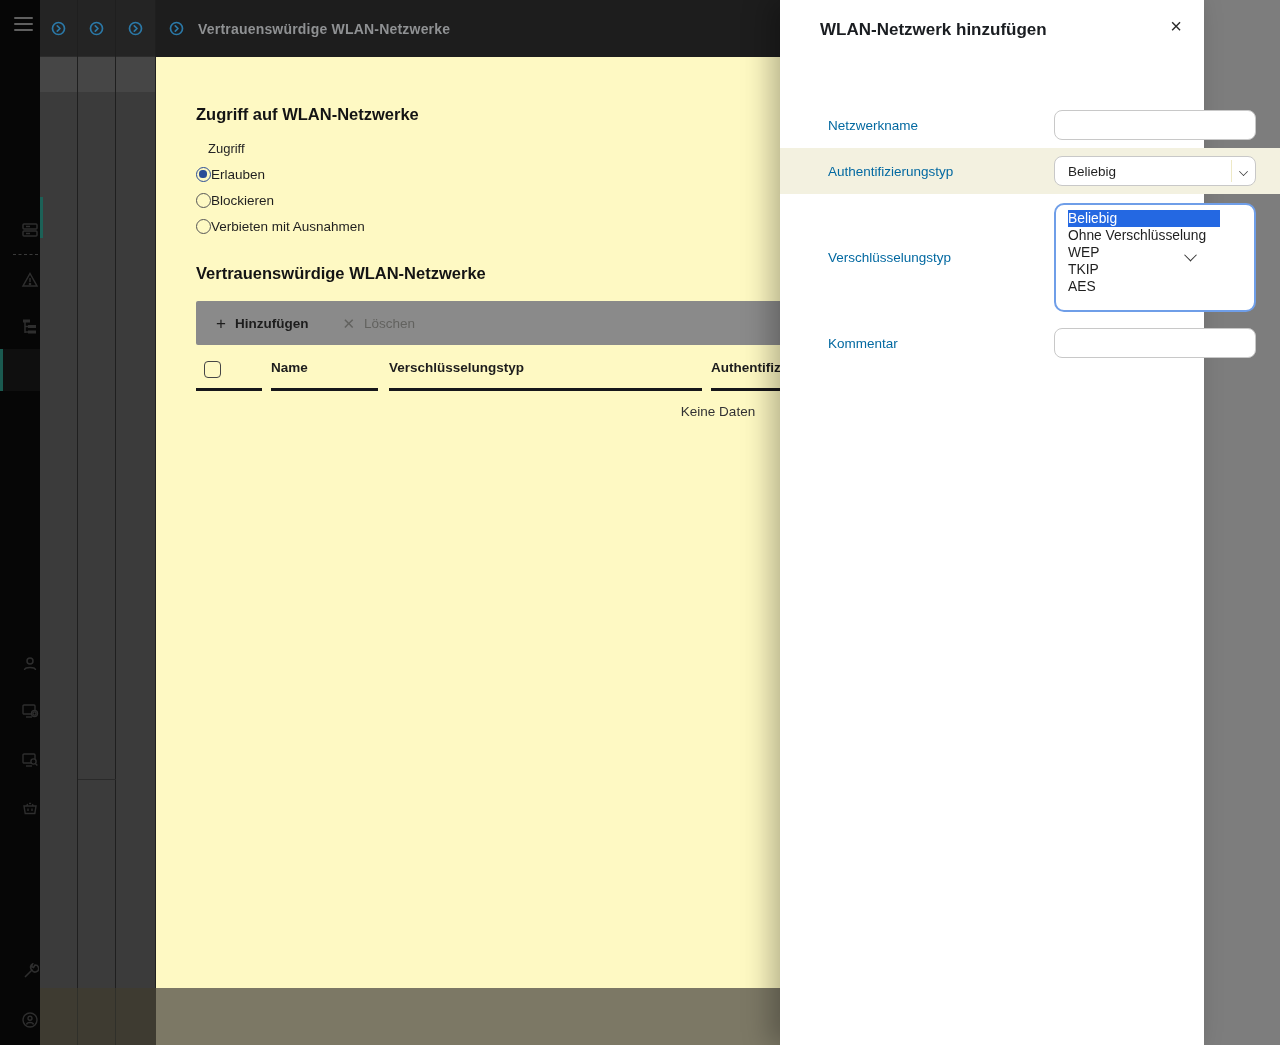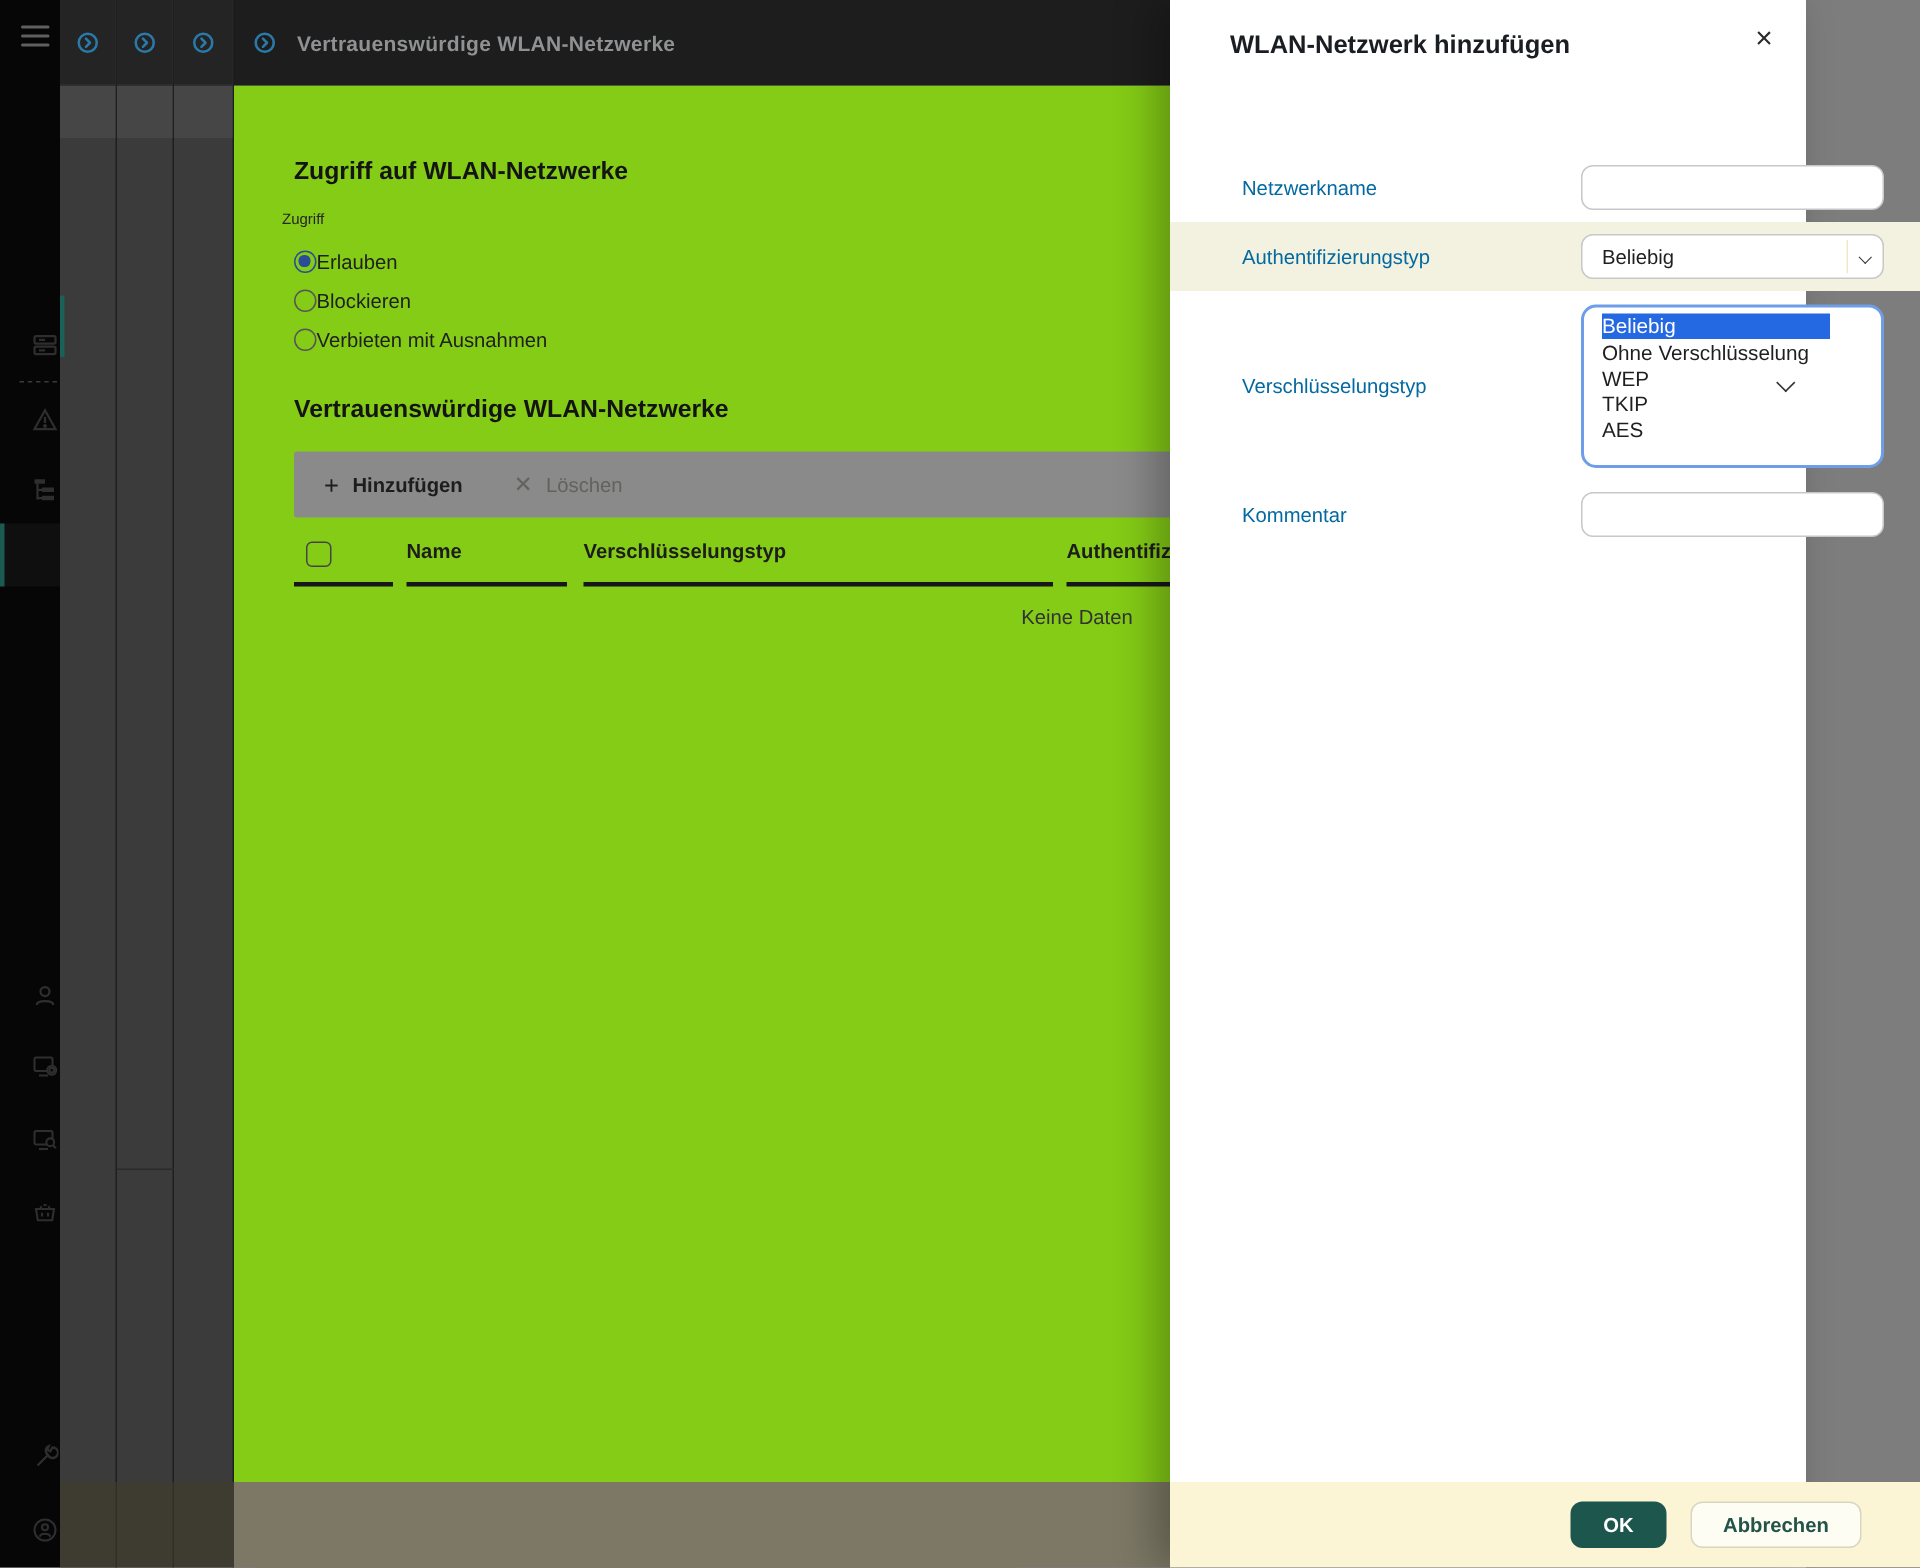--- a/index.html
+++ b/index.html
@@ -28,23 +28,23 @@
   #navcols-footer i { position:absolute; top:0; width:1px; height:57px; background:#30302a; }
 
   .circ-ico { width:15px; height:15px; }
 
   
   #topbar { left:156px; top:0; width:624px; height:57px; background:#1d1d1d; display:flex; align-items:center; z-index:4; cursor:pointer; }
   #topbar .circ-ico { margin-left:13px; }
   #topbar-title { margin-left:14px; color:#8f9193; font-size:14px; font-weight:700; letter-spacing:.2px; }
 
   
-  #content { left:156px; top:57px; width:624px; height:931px; background:#84cc16; overflow:hidden; z-index:3;text-align:right; }
+  #content { left:156px; top:57px; width:624px; height:931px; background:#fef9c3; overflow:hidden; z-index:3;text-align:right; }
   .h1 { position:absolute; left:40px; font-size:16.5px; font-weight:700; color:#141414; }
-  #access-label { position:absolute; left:32px; top:84px; font-size:10px; color:#262626; }
+  #access-label { position:absolute; left:52px; top:84px; font-size:13px; color:#262626; }
   .radio-row { position:absolute; left:40px; display:flex; align-items:center; cursor:pointer; }
   .radio { width:15px; height:15px; border-radius:50%; border:1.6px solid #565656; background:transparent; position:relative; flex:none; }
   .radio.sel { border-color:#2b4d97; }
   .radio.sel::after { content:""; position:absolute; left:2.4px; top:2.4px; width:7.2px; height:7.2px; border-radius:50%; background:#2b4d97; }
   .radio-row span { font-size:13.5px; color:#1f1f1f; }
   #toolbar { position:absolute; left:40px; top:244px; width:1000px; height:44px; background:#8a8a8a; border-radius:2px; display:flex; align-items:center; }
   .tb-btn { display:flex; align-items:center; gap:9px; font-size:13.5px; cursor:pointer; }
   #tb-add { margin-left:20px; color:#1d1d1d; font-weight:700; }
   #tb-add .g { font-size:17px; font-weight:400; line-height:1; }
   #tb-del { margin-left:34px; color:#62625f; }
@@ -274,17 +274,13 @@
       <div class="opt">TKIP</div>
       <div class="opt">AES</div>
     </div>
   </div>
   <span class="chev abs" id="enc-chev"></span>
 
   <div class="fld-label" style="top:336px;">Kommentar</div>
   <input class="txt-input" style="top: 328px;" type="text" value="">
 
 
-  <div id="dlg-footer">
-    <button id="ok-btn">OK</button>
-    <button id="cancel-btn">Abbrechen</button>
-  </div>
 </div>
 
 </body></html>

